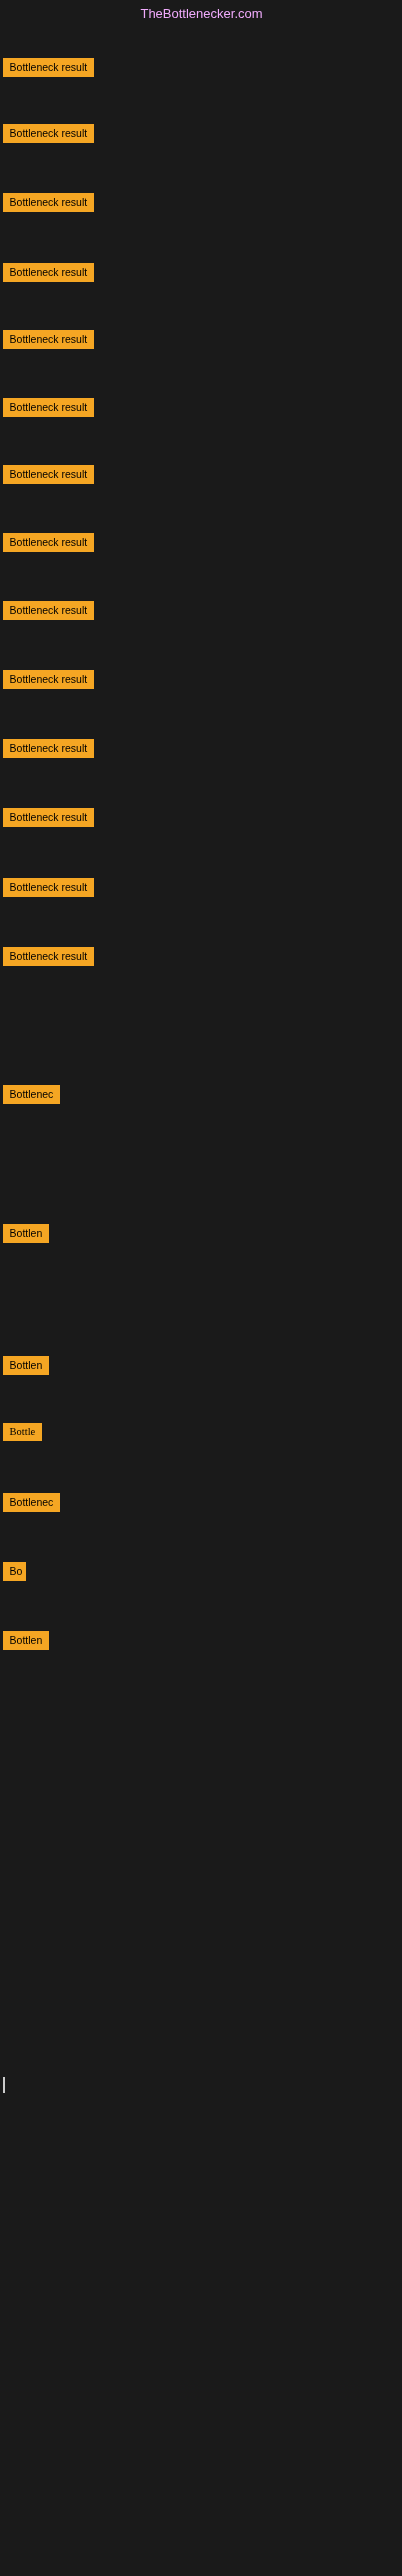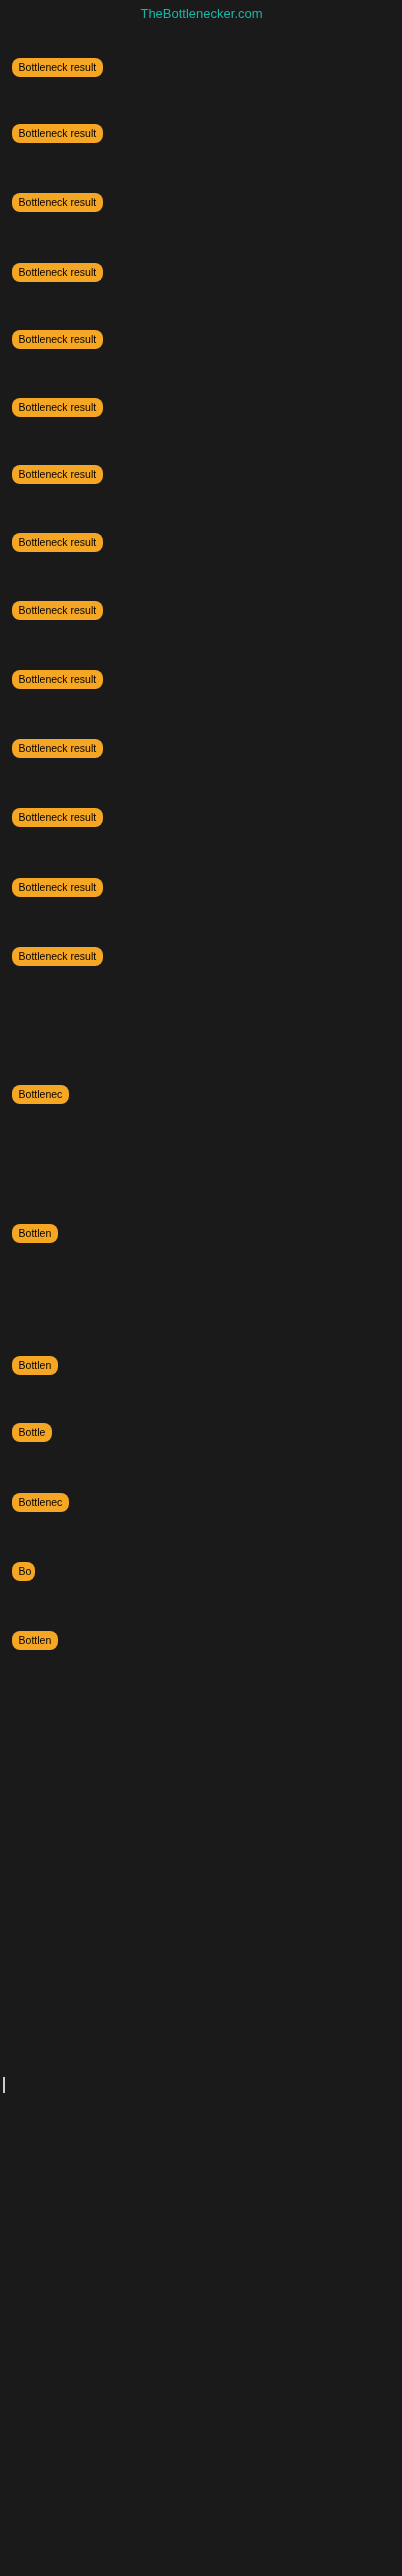--- a/index.html
+++ b/index.html
@@ -11,37 +11,36 @@
     body {
       background-color: #1a1a1a;
       width: 403px;
       min-height: 2576px;
       font-family: Arial, sans-serif;
       position: relative;
     }
 
     .site-title {
       text-align: center;
-      color: #14b8a6;
+      color: #f0abfc;
       font-size: 13px;
       padding: 6.4px 0;
       background-color: #1a1a1a;
     }
 
     .bottleneck-label {
       display: inline-block;
       background-color: #f5a623;
       color: #000000;
       font-size: 10.5px;
       font-weight: normal;
       padding: 3.2px 6.4px;
-      border-radius: 8px;
+      border-radius: 0;
       white-space: nowrap;
       overflow: hidden;
-      margin-left: 9px;
     }
 
     .result-row {
       padding: 6.4px 3.2px;
       margin-bottom: 1.6px;
     }
 
     .cursor-line {
       position: absolute;
       left: 3.2px;
@@ -66,20 +65,20 @@
     <div class="result-row" style="position: absolute; top: 499px; left: 0px; width: 100%;"><span class="bottleneck-label" style="max-width: 105px;">Bottleneck result</span></div>
     <div class="result-row" style="position: absolute; top: 567px; left: 0px; width: 100%;"><span class="bottleneck-label" style="max-width: 105px;">Bottleneck result</span></div>
     <div class="result-row" style="position: absolute; top: 636px; left: 0px; width: 100%;"><span class="bottleneck-label" style="max-width: 105px;">Bottleneck result</span></div>
     <div class="result-row" style="position: absolute; top: 705px; left: 0px; width: 100%;"><span class="bottleneck-label" style="max-width: 105px;">Bottleneck result</span></div>
     <div class="result-row" style="position: absolute; top: 774px; left: 0px; width: 100%;"><span class="bottleneck-label" style="max-width: 105px;">Bottleneck result</span></div>
     <div class="result-row" style="position: absolute; top: 844px; left: 0px; width: 100%;"><span class="bottleneck-label" style="max-width: 105px;">Bottleneck result</span></div>
     <div class="result-row" style="position: absolute; top: 913px; left: 0px; width: 100%;"><span class="bottleneck-label" style="max-width: 105px;">Bottleneck result</span></div>
     <div class="result-row" style="position: absolute; top: 1051px; left: 0px; width: 100%;"><span class="bottleneck-label" style="max-width: 63px;">Bottlenec</span></div>
     <div class="result-row" style="position: absolute; top: 1190px; left: 0px; width: 100%;"><span class="bottleneck-label" style="max-width: 52px;">Bottlen</span></div>
     <div class="result-row" style="position: absolute; top: 1322px; left: 0px; width: 100%;"><span class="bottleneck-label" style="max-width: 52px;">Bottlen</span></div>
-    <div class="result-row" style="position: absolute; top: 1389px; left: 0px; width: 100%;"><span class="bottleneck-label" style="max-width: 44px;">Bottle</span></div>
+    <div class="result-row" style="position: absolute; top: 1389px; left: 0px; width: 100%; font-family: Liberation Serif, serif;"><span class="bottleneck-label" style="max-width: 44px;">Bottle</span></div>
     <div class="result-row" style="position: absolute; top: 1459px; left: 0px; width: 100%;"><span class="bottleneck-label" style="max-width: 63px;">Bottlenec</span></div>
     <div class="result-row" style="position: absolute; top: 1528px; left: 0px; width: 100%;"><span class="bottleneck-label" style="max-width: 22.5px;">Bo</span></div>
     <div class="result-row" style="position: absolute; top: 1597px; left: 0px; width: 100%;"><span class="bottleneck-label" style="max-width: 52px;">Bottlen</span></div>
   </div>
 
 <div class="cursor-line" style="top: 2077px;"></div>
 
 
 </body></html>

